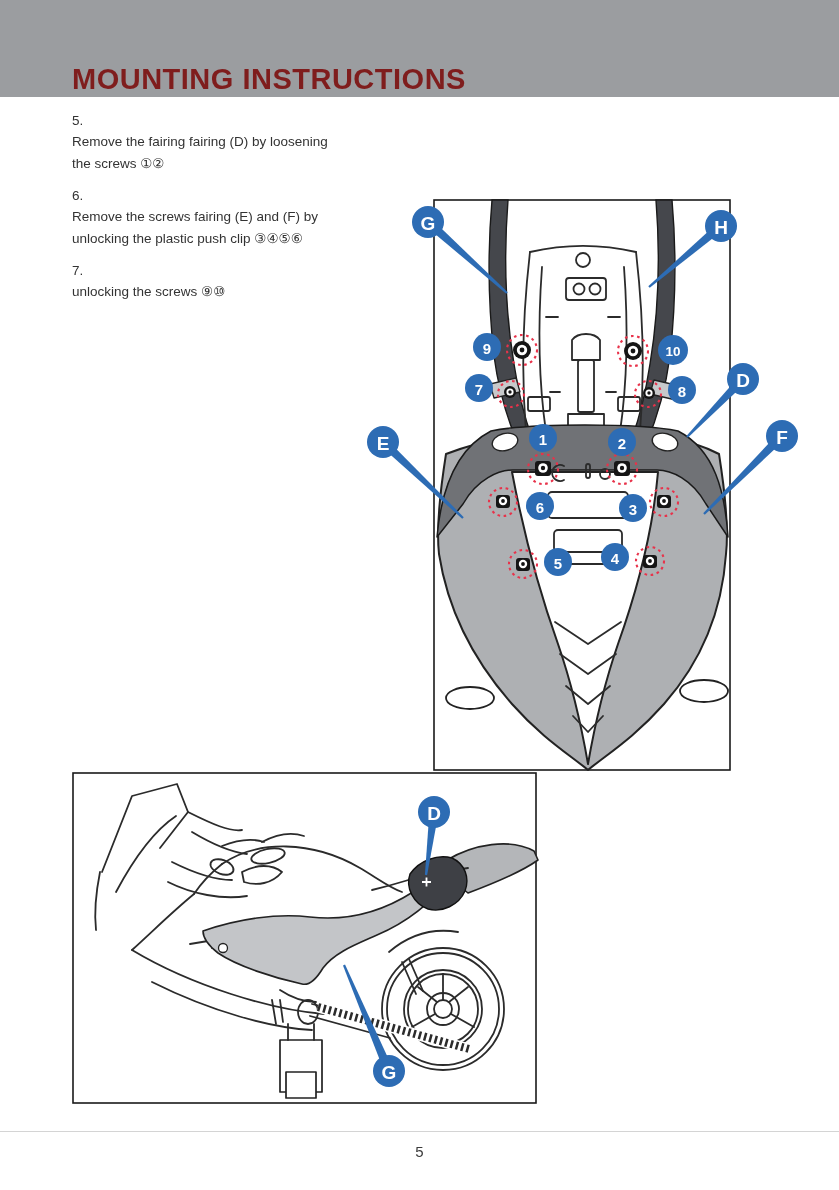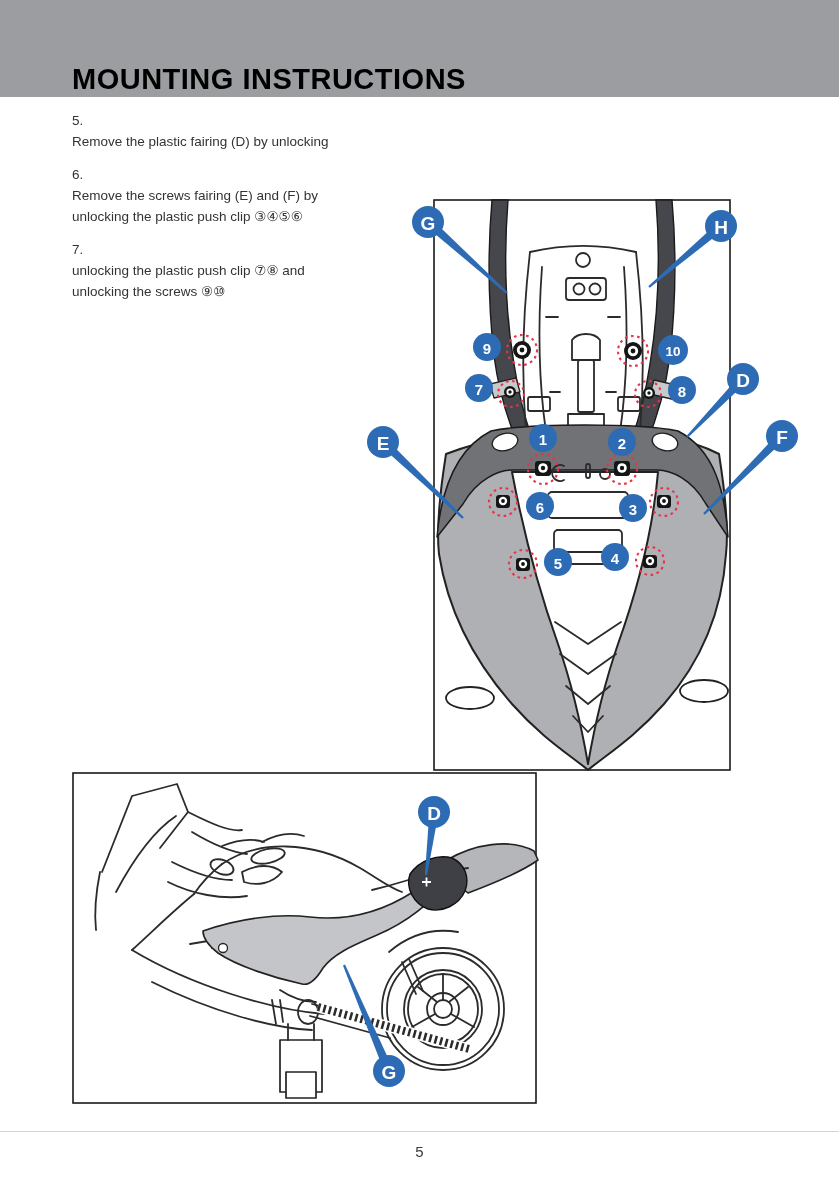--- a/index.html
+++ b/index.html
@@ -1,20 +1,20 @@
 <!DOCTYPE html>
 <html><head>
 <meta charset="utf-8">
 <style>
   html,body{margin:0;padding:0;background:#fff;}
   .page{position:relative;width:839px;height:1190px;background:#fff;overflow:hidden;
         font-family:"Liberation Sans",sans-serif;}
   
   .header-bar{position:absolute;left:0;top:0;width:839px;height:97px;background:#9b9da0;}
-  .header-bar h1{position:absolute;left:72px;bottom:1px;margin:0;color:#000000;
+  .header-bar h1{position:absolute;left:72px;bottom:1px;margin:0;color:#7f1d1d;
         font-size:29px;font-weight:bold;letter-spacing:.5px;white-space:nowrap;text-align:center;}
   
   .steps{position:absolute;left:72px;top:110px;width:340px;color:#333;}
   .step{margin-bottom:11px;}
   .step-num{font-size:13.5px;line-height:21px;}
   .step-line{font-size:13.5px;line-height:21.5px;white-space:nowrap;}
   
   .diagram{position:absolute;margin:0;padding:0;}
   .diagram svg{overflow:visible;display:block;}
   .d1{left:370px;top:192px;width:430px;height:590px;}
@@ -31,30 +31,30 @@
 
 <div class="page">
 
   <div class="header-bar">
     <h1>MOUNTING INSTRUCTIONS</h1>
   </div>
 
   <div class="steps" id="steps">
       <div class="step">
         <div class="step-num">5.</div>
-        <div class="step-line">Remove the plastic fairing (D) by unlocking</div>
+        <div class="step-line">Remove the fairing fairing (D) by loosening</div>
+        <div class="step-line">the screws ①②</div>
       </div>
       <div class="step">
         <div class="step-num">6.</div>
         <div class="step-line">Remove the screws fairing (E) and (F) by</div>
         <div class="step-line">unlocking the plastic push clip ③④⑤⑥</div>
       </div>
       <div class="step">
         <div class="step-num">7.</div>
-        <div class="step-line">unlocking  the plastic push clip ⑦⑧ and</div>
         <div class="step-line">unlocking the screws ⑨⑩</div>
       </div>
     </div>
 
   <figure class="diagram d1">
     <svg width="430" height="590" viewBox="0 0 430 590">
 
       <rect x="64" y="8" width="296" height="570" fill="#fff" stroke="#1a1a1a" stroke-width="1.6"></rect>
       <g>
 

